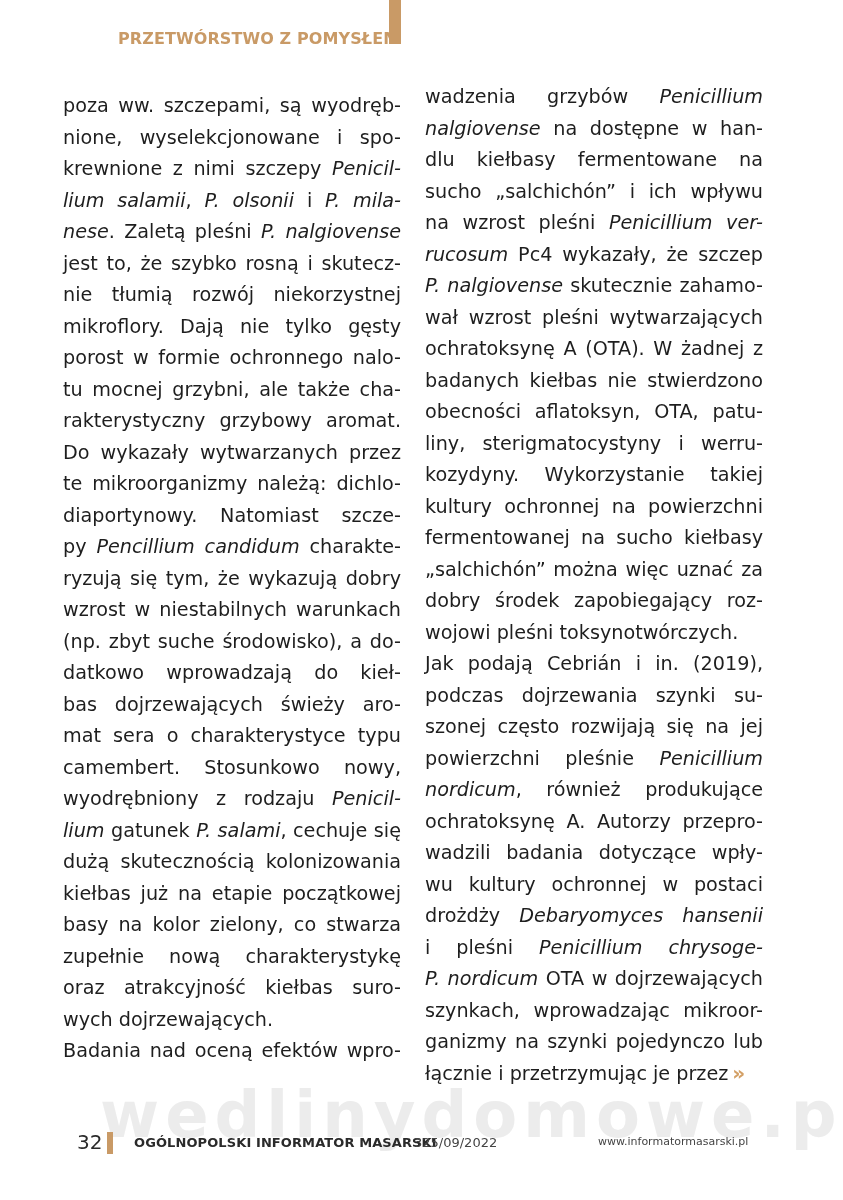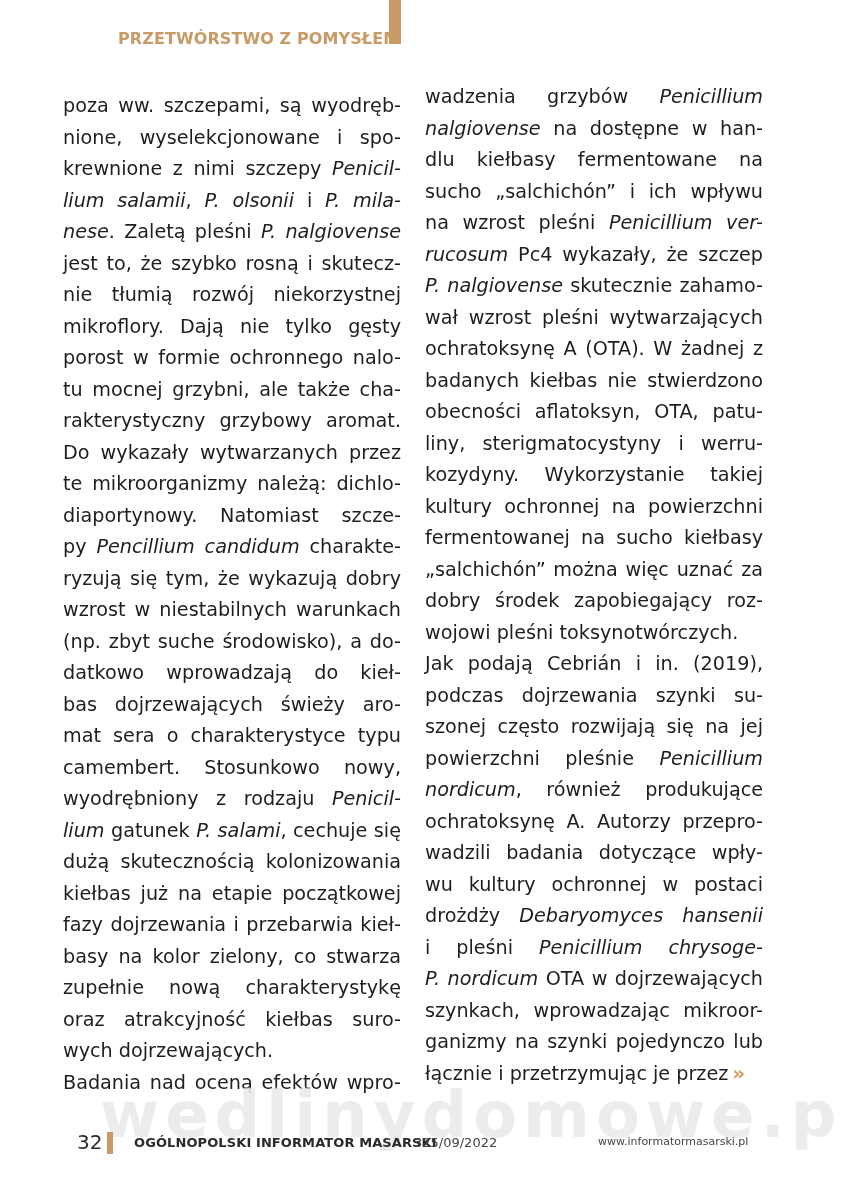--- a/index.html
+++ b/index.html
@@ -81,21 +81,20 @@
     <span class="line"><span>wzrost w niestabilnych warunkach</span></span>
     <span class="line"><span>(np. zbyt suche środowisko), a do-</span></span>
     <span class="line"><span>datkowo wprowadzają do kieł-</span></span>
     <span class="line"><span>bas dojrzewających świeży aro-</span></span>
     <span class="line"><span>mat sera o charakterystyce typu</span></span>
     <span class="line"><span>camembert. Stosunkowo nowy,</span></span>
     <span class="line"><span>wyodrębniony z rodzaju </span><i>Penicil-</i></span>
     <span class="line"><i>lium</i><span> gatunek </span><i>P. salami</i><span>, cechuje się</span></span>
     <span class="line"><span>dużą skutecznością kolonizowania</span></span>
     <span class="line"><span>kiełbas już na etapie początkowej</span></span>
-    <span class="line"><span>fazy dojrzewania i przebarwia kieł-</span></span>
     <span class="line"><span>basy na kolor zielony, co stwarza</span></span>
     <span class="line"><span>zupełnie nową charakterystykę</span></span>
     <span class="line"><span>oraz atrakcyjność kiełbas suro-</span></span>
     <span class="line last"><span>wych dojrzewających.</span></span>
     <span class="line"><span>Badania nad oceną efektów wpro-</span></span>
   </div>
 <div class="column col-right" id="col-right">
     <span class="line"><span>wadzenia grzybów </span><i>Penicillium</i></span>
     <span class="line"><i>nalgiovense</i><span> na dostępne w han-</span></span>
     <span class="line"><span>dlu kiełbasy fermentowane na</span></span>

